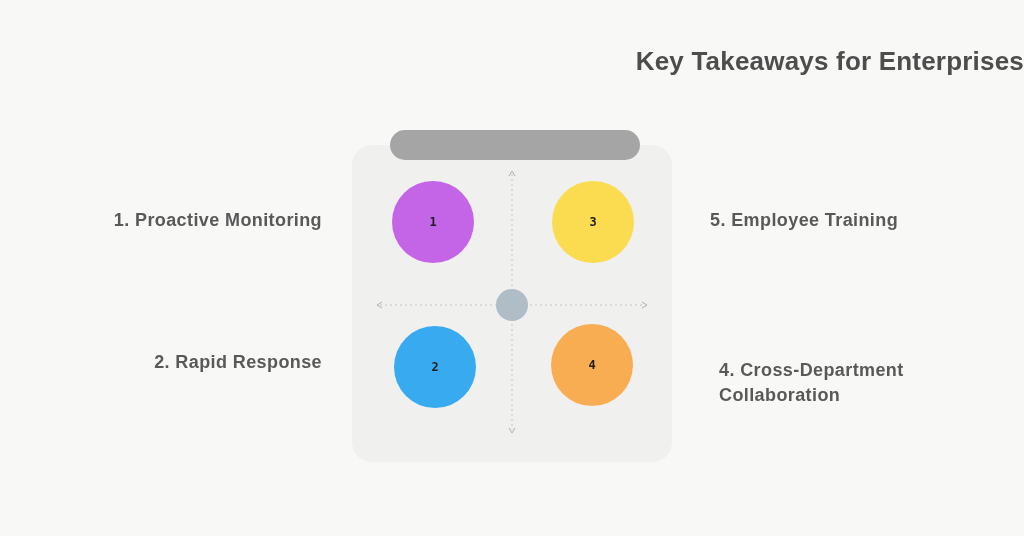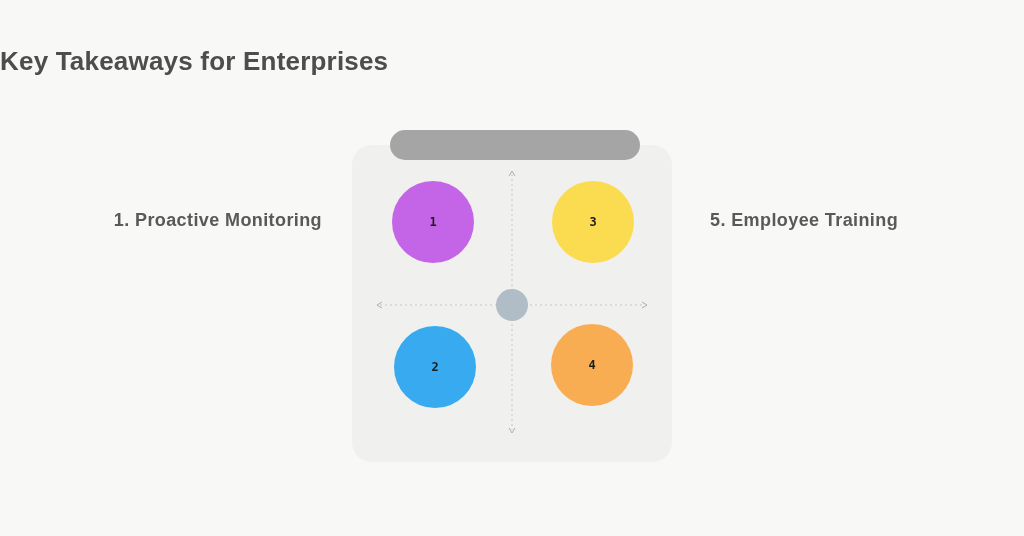--- a/index.html
+++ b/index.html
@@ -7,21 +7,21 @@
     width: 1024px; height: 536px;
     background: #f8f8f6;
     font-family: "Liberation Sans", sans-serif;
     overflow: hidden;
   }
   #canvas { position: relative; width: 1024px; height: 536px; }
 
   .title {
     position: absolute;
     top: 46px; left: 0; width: 1024px;
-    text-align: left;
+    text-align: right;
     font-size: 26px;
     font-weight: 700;
     color: #4d4d4d;
     letter-spacing: 0.2px;
   }
 
   .panel {
     position: absolute;
     left: 352px; top: 145px;
     width: 320px; height: 317px;
@@ -110,15 +110,17 @@
     <div class="bubble q2" style="background-color: rgb(56, 171, 240);">
       <span>2</span>
     </div>
     <div class="bubble q4" style="background-color: rgb(249, 173, 82);">
       <span>4</span>
     </div>
 
   </div>
 
   <div class="side-label label-1">1. Proactive Monitoring</div>
+  <div class="side-label label-2">2. Rapid Response</div>
   <div class="side-label label-3">5. Employee Training</div>
+  <div class="side-label label-4 wrap">4. Cross-Department Collaboration</div>
 
 </div>
 
 </body></html>

